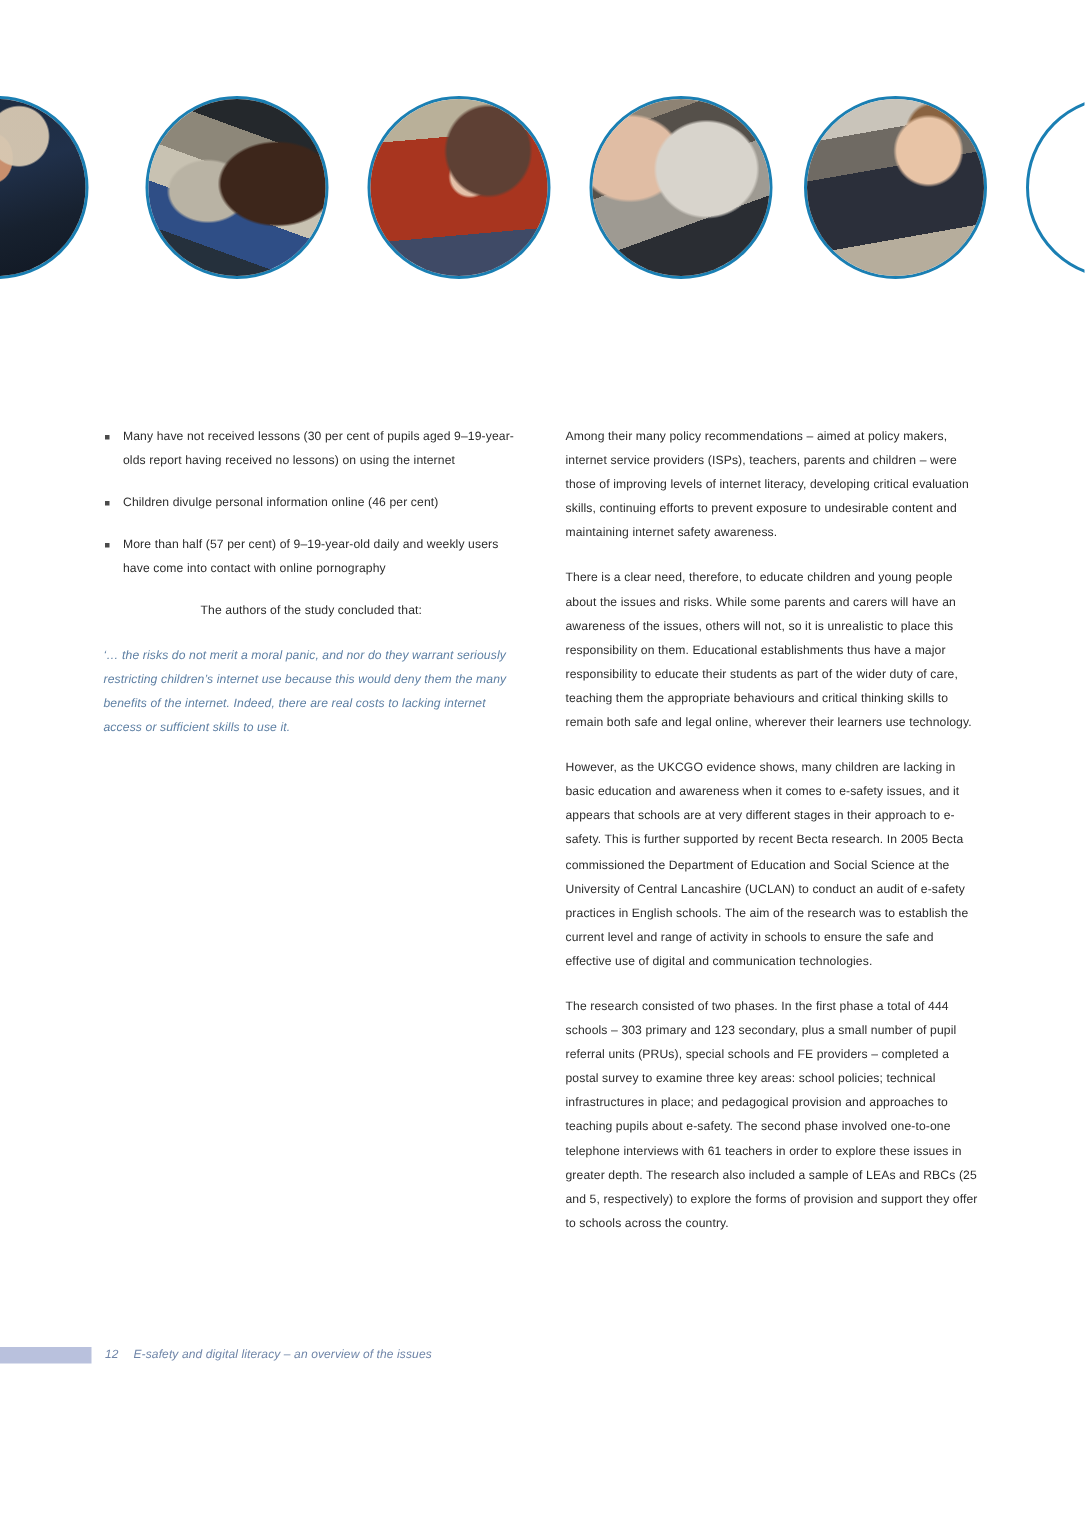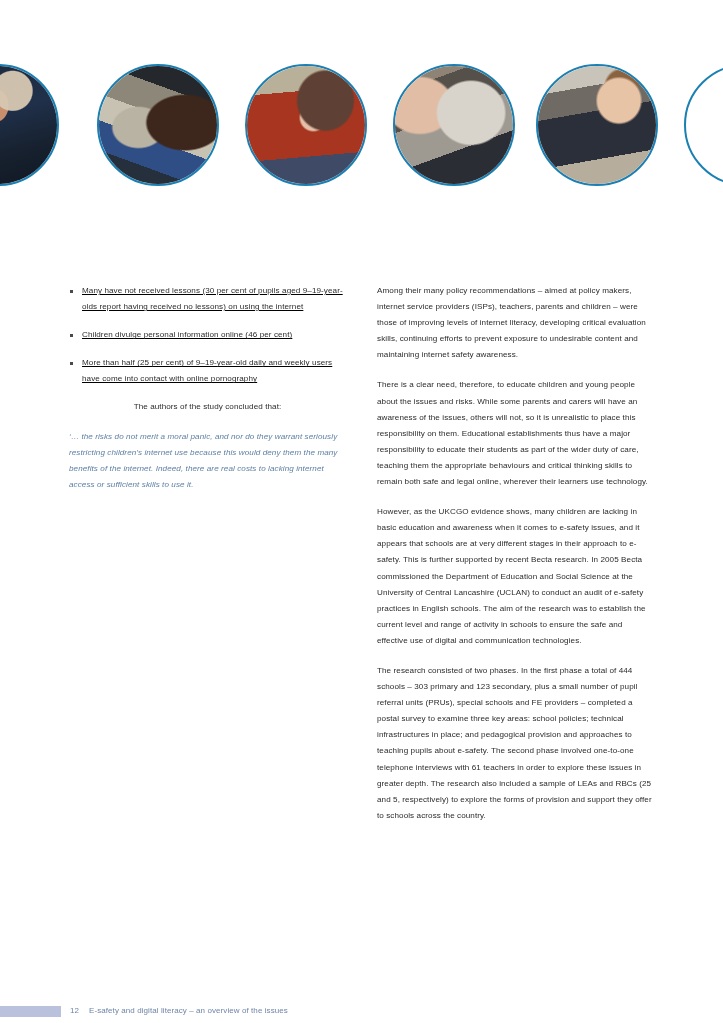--- a/index.html
+++ b/index.html
@@ -123,21 +123,20 @@
     line-height: 16.1px;
     color: #2b2b2b;
     letter-spacing: 0.01em;
   }
   .col-right p.body { margin-bottom: 14px; }
 
   ul.bullets {
     margin: 0 0 11px 0;
     padding: 0;
     list-style: none;
-    text-decoration: underline;
   }
   ul.bullets li.body {
     position: relative;
     padding-left: 13px;
     margin-bottom: 12px;
   }
   ul.bullets li.body::before {
     content: "";
     position: absolute;
     left: 1px;
@@ -155,23 +154,24 @@
     color: #5d7fa3;
     letter-spacing: 0.01em;
   }
 
   .lead-in { margin-bottom: 14px; text-align: center; }
 
   
   .footer {
     position: absolute;
     left: 0;
-    top: 1004px;
+    top: 896px;
     width: 612px;
     height: 18px;
+    font-style: italic;
   }
   .footer-bar {
     position: absolute;
     left: 0;
     top: 2px;
     width: 61px;
     height: 11px;
     background: #b9c1dd;
   }
   .footer-page {
@@ -218,21 +218,21 @@
       <div class="img"></div>
     </div>
   </div>
 
   <div class="columns">
 
     <div class="col col-left">
       <ul class="bullets">
         <li class="body">Many have not received lessons (30 per cent of pupils aged 9–19-year-olds report having received no lessons) on using the internet</li>
         <li class="body">Children divulge personal information online (46 per cent)</li>
-        <li class="body">More than half (25 per cent) of 9–19-year-old daily and weekly users have come into contact with online pornography</li>
+        <li class="body">More than half (57 per cent) of 9–19-year-old daily and weekly users have come into contact with online pornography</li>
       </ul>
 
       <p class="body lead-in">The authors of the study concluded that:</p>
 
       <p class="quote">‘… the risks do not merit a moral panic, and nor do they warrant seriously restricting children’s internet use because this would deny them the many benefits of the internet. Indeed, there are real costs to lacking internet access or sufficient skills to use it.</p>
     </div>
 
     <div class="col col-right">
       <p class="body">Among their many policy recommendations – aimed at policy makers, internet service providers (ISPs), teachers, parents and children – were those of improving levels of internet literacy, developing critical evaluation skills, continuing efforts to prevent exposure to undesirable content and maintaining internet safety awareness.</p>
       <p class="body">There is a clear need, therefore, to educate children and young people about the issues and risks. While some parents and carers will have an awareness of the issues, others will not, so it is unrealistic to place this responsibility on them. Educational establishments thus have a major responsibility to educate their students as part of the wider duty of care, teaching them the appropriate behaviours and critical thinking skills to remain both safe and legal online, wherever their learners use technology.</p>

